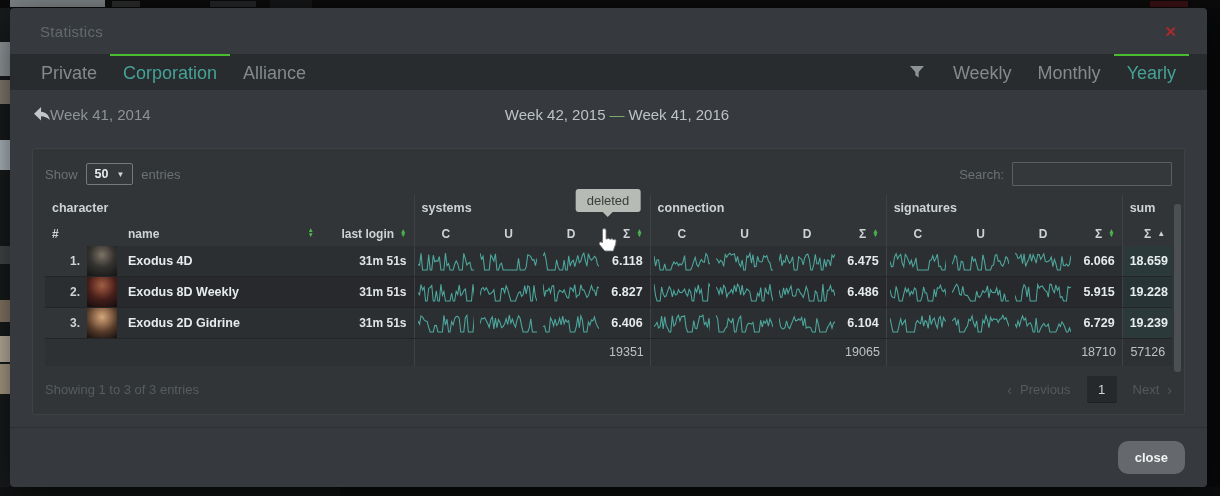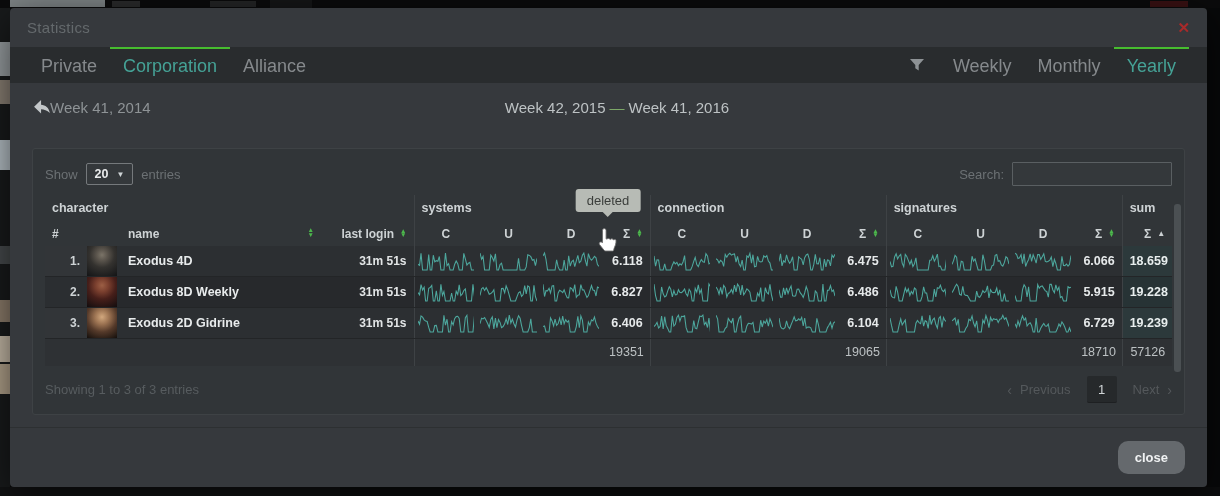--- a/index.html
+++ b/index.html
@@ -9,21 +9,21 @@
     background:#08090a; font-family:"Liberation Sans", sans-serif;
     -webkit-font-smoothing:antialiased;
   }
   
   .bg-frag { position:absolute; }
   
   .modal {
     position:absolute; left:10px; top:8px; width:1197px; height:479px;
     background:#36393d; border-radius:4px; box-shadow:0 10px 40px rgba(0,0,0,.65);
   }
-  .modal-header { height:39px; display:flex; align-items:center; justify-content:space-between; padding:0 17px; }
+  .modal-header { height:46px; display:flex; align-items:center; justify-content:space-between; padding:0 30px; }
   .modal-title { color:#64696c; font-size:15px; letter-spacing:.3px; }
   .close-x { color:#a82a2a; font-weight:bold; font-size:15px; cursor:pointer; line-height:1; }
   
   .tabstrip { height:36px; background:#292c2e; display:flex; align-items:stretch; padding:0 18px; }
   .tab { display:flex; align-items:center; padding:0 13px; color:#85898c; font-size:18px; border-top:2px solid transparent; cursor:pointer; }
   .tab.active { color:#45a296; border-top-color:#47bd2f; }
   .tabstrip-right { margin-left:auto; display:flex; align-items:stretch; }
   .funnel-wrap { display:flex; align-items:center; margin-right:16px; }
   
   .weeknav { position:relative; height:48px; display:flex; align-items:center; padding:0 24px; }
@@ -180,21 +180,21 @@
     <div class="week-range">
       <span>Week 42, 2015</span><span class="dash">—</span><span>Week 41, 2016</span>
     </div>
   </div>
 
   <div class="panel">
     <div class="controls">
       <div class="show-group">
         <span>Show</span>
         <span class="pagesize">
-          <span>20</span>
+          <span>50</span>
           <span class="caret">▼</span>
         </span>
         <span>entries</span>
       </div>
       <div class="search-group">
         <span>Search:</span>
         <input class="search-input" type="text" value="" style="">
       </div>
     </div>
 

